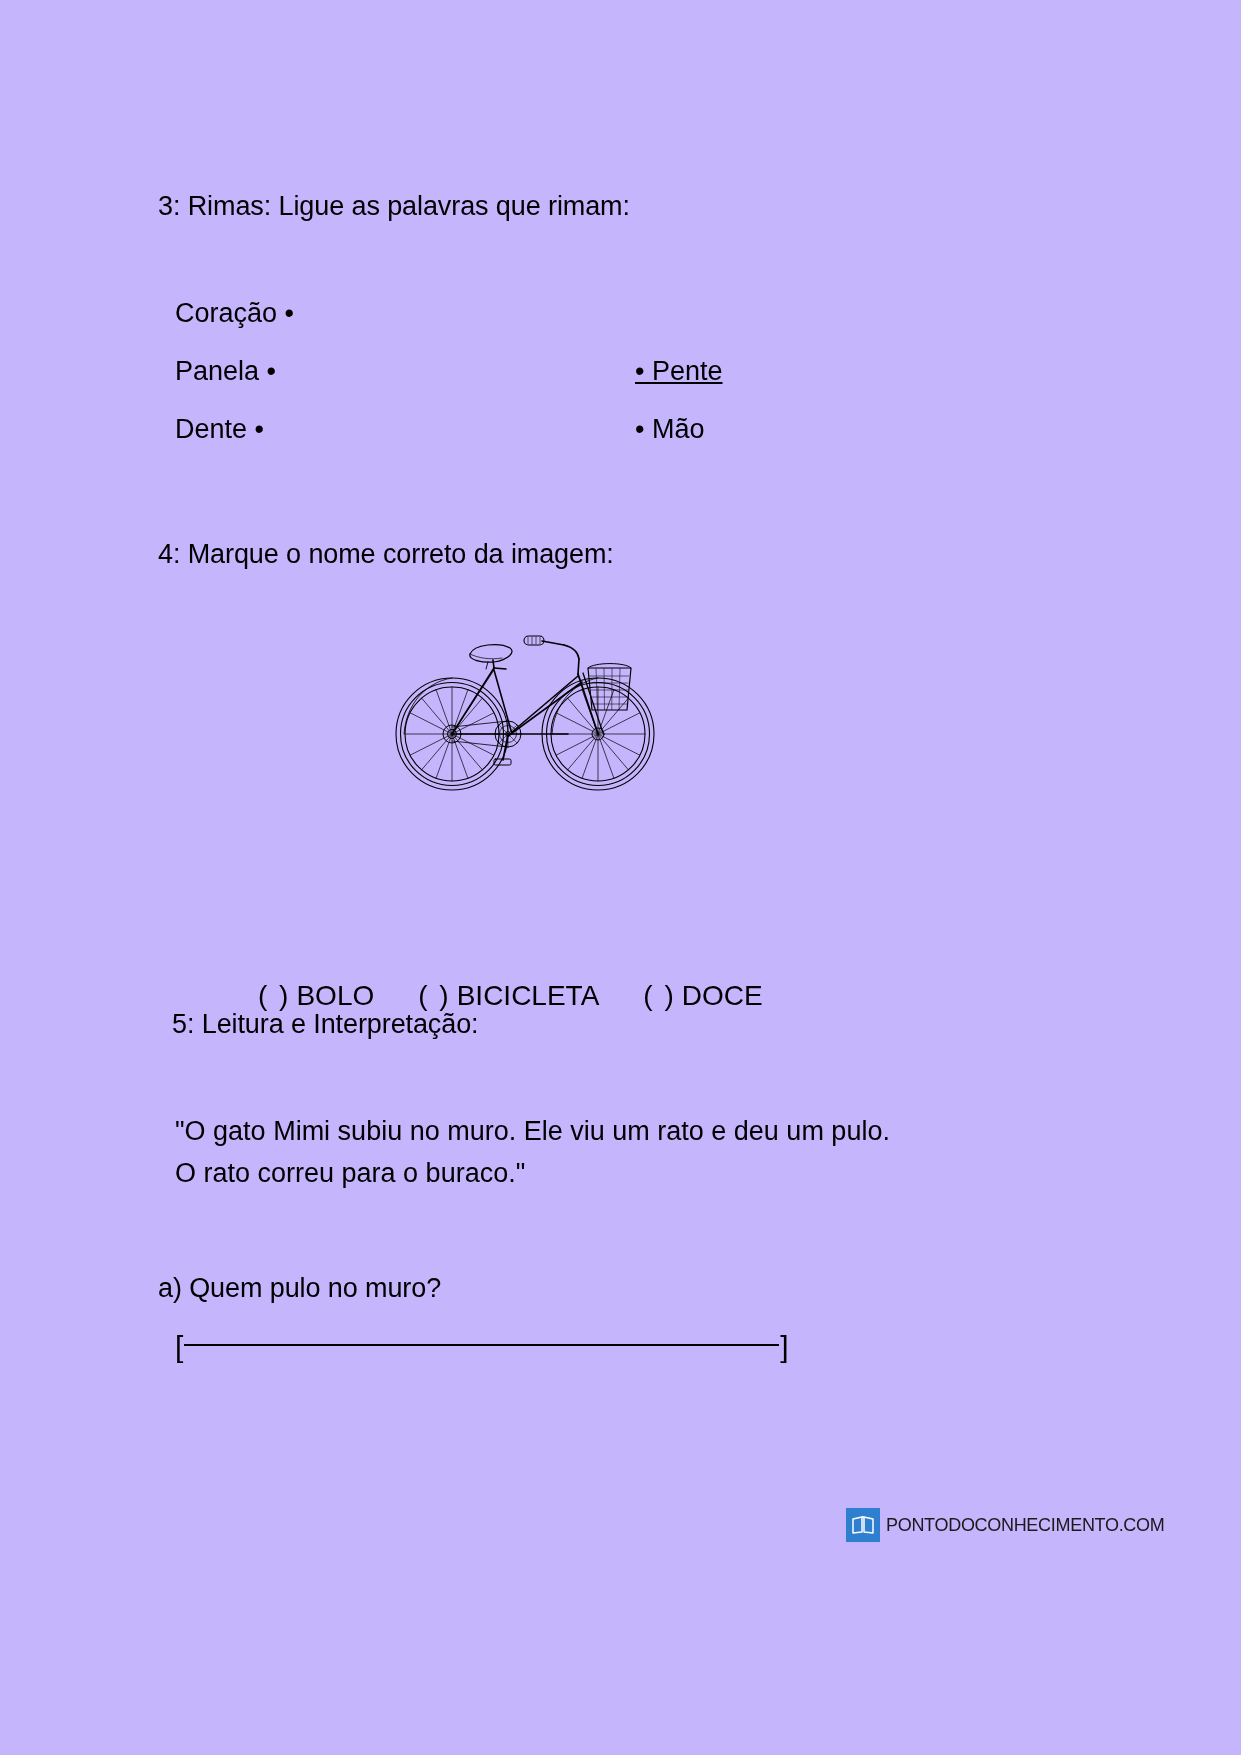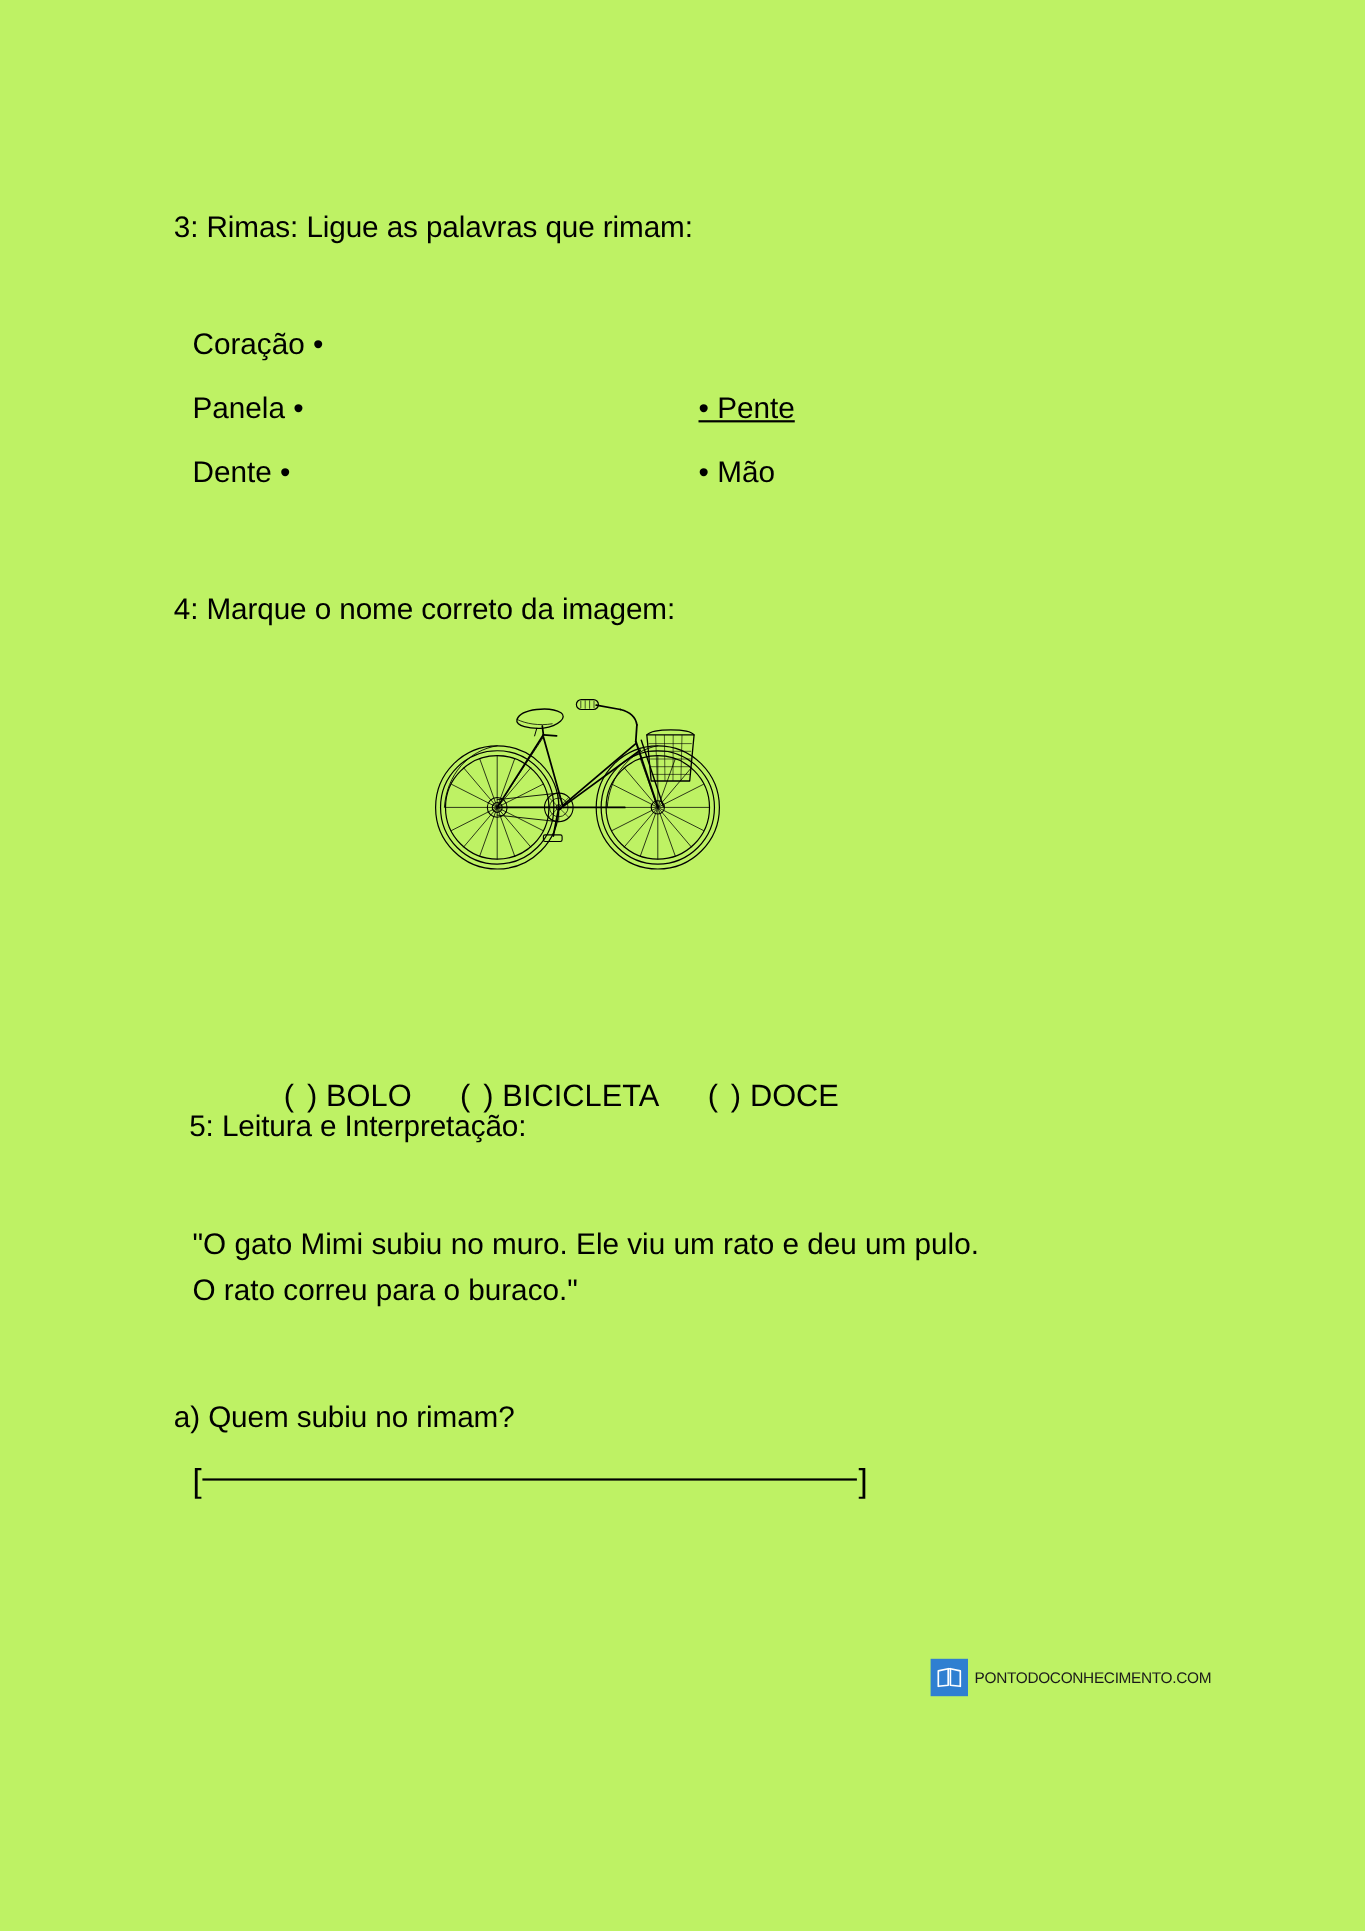--- a/index.html
+++ b/index.html
@@ -12,21 +12,21 @@
     height: 1755px;
     position: relative;
     font-family: "Liberation Sans", sans-serif;
     color: #000000;
     overflow: hidden;
   }
 
   .page {
     position: absolute;
     inset: 0;
-    background: #bef264;
+    background: #c4b5fd;
   }
 
   
   .q-heading {
     position: absolute;
     font-size: 27px;
     line-height: 1.25;
     letter-spacing: -0.1px;
     white-space: nowrap;
   }
@@ -134,21 +134,21 @@
     height: 34px;
     background: #2f7fd1;
     display: flex;
     align-items: center;
     justify-content: center;
     flex: 0 0 auto;
   }
   #footer-badge svg { display: block; }
   #footer-text {
     margin-left: 6px;
-    font-size: 14px;
+    font-size: 18px;
     letter-spacing: -0.3px;
     color: #1a1a1a;
     white-space: nowrap;
   }
 </style>
 </head>
 <body>
 
 <div class="page">
 
@@ -294,21 +294,21 @@
     </span>
   </div>
 
   <div class="q-heading" style="left:172px; top:1008px;">5: Leitura e Interpretação:</div>
 
   <div id="passage">
     <div>"O gato Mimi subiu no muro. Ele viu um rato e deu um pulo.</div>
     <div>O rato correu para o buraco."</div>
   </div>
 
-  <div class="q-heading" style="left:158px; top:1272px;">a) Quem subiu no rimam?</div>
+  <div class="q-heading" style="left:158px; top:1272px;">a) Quem pulo no muro?</div>
 
   <div id="answer-line">
     <span class="bracket">[</span>
     <span class="rule"></span>
     <span class="bracket">]</span>
   </div>
 
   <div id="footer-logo">
     <span id="footer-badge">
       <svg width="24" height="20" viewBox="0 0 24 20" xmlns="http://www.w3.org/2000/svg" fill="none" stroke="#ffffff" stroke-width="1.5" stroke-linejoin="round">

